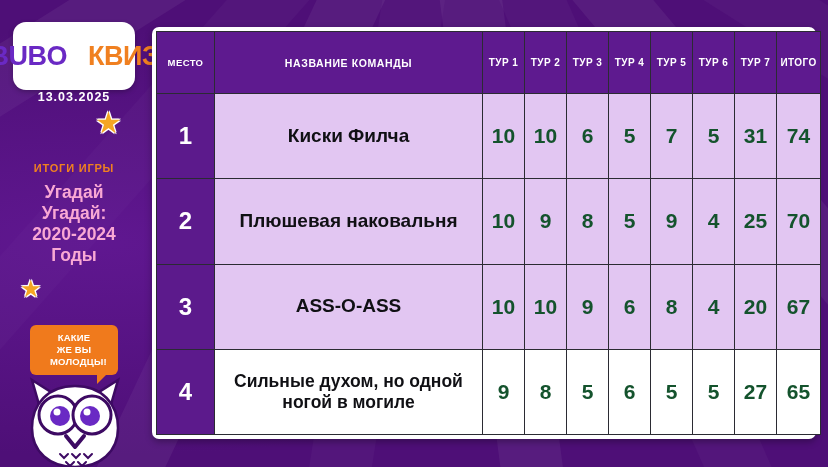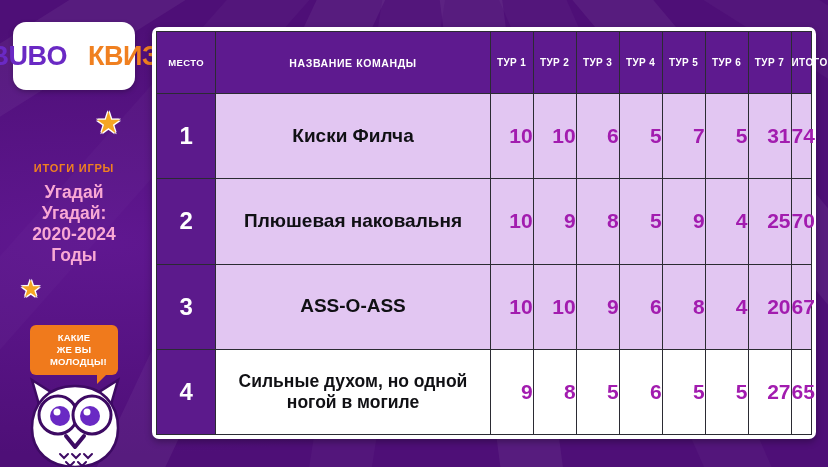--- a/index.html
+++ b/index.html
@@ -57,27 +57,27 @@
                 background:#fff; border-radius:7px; padding:4px; z-index:6;
                 box-shadow:0 3px 7px rgba(0,0,0,.3); }
   table { width:100%; height:100%; border-collapse:collapse; table-layout:fixed; }
   th,td { border:1px solid #2b2b33; text-align:center; vertical-align:middle; }
 
   thead th { background:#5e1a8f; color:#fff; font-size:10px; font-weight:bold;
              letter-spacing:.4px; height:62px; }
   th.c-place { width:58px; font-size:9.5px; }
   th.c-team  { width:268px; font-size:10.5px; letter-spacing:.6px; }
   th.c-tour  { width:42px; }
-  th.c-total { width:20px; }
+  th.c-total { width:44px; }
 
   tbody tr td { height:84px; }
   td.place { background:#5c1a8c; color:#fff; font-size:24px; font-weight:bold; }
   td.team  { background:#e2c6f2; color:#101014; font-size:19px; font-weight:bold;
              padding:0 8px; line-height:1.2; }
-  td.num   { background:#e2c6f2; color:#a21caf; font-size:21px; font-weight:bold;text-align:right; }
+  td.num   { background:#e2c6f2; color:#14532d; font-size:21px; font-weight:bold; }
   tr.last td.team, tr.last td.num { background:#fff; }
   tr.last td.team { font-size:17.5px; }
 </style>
 </head>
 <body>
 
 <div id="bg">
     <div class="ray b" style="transform: rotate(302.3deg);"></div>
     <div class="ray" style="transform: rotate(286deg);"></div>
     <div class="ray b" style="transform: rotate(74.1deg);"></div>
@@ -91,20 +91,21 @@
   <div class="vig"></div>
 </div>
 
 <div id="left">
 
   <div class="logo-box">
     <div class="logo-bubo">BUBO</div>
     <div class="logo-kviz">КВИЗ</div>
   </div>
 
+  <div class="logo-date">13.03.2025</div>
 
   <div class="star s1">★</div>
 
   <div class="l-itogi">ИТОГИ ИГРЫ</div>
 
   <div class="l-title">
     <div>Угадай</div>
     <div>Угадай:</div>
     <div>2020-2024</div>
     <div>Годы</div>

